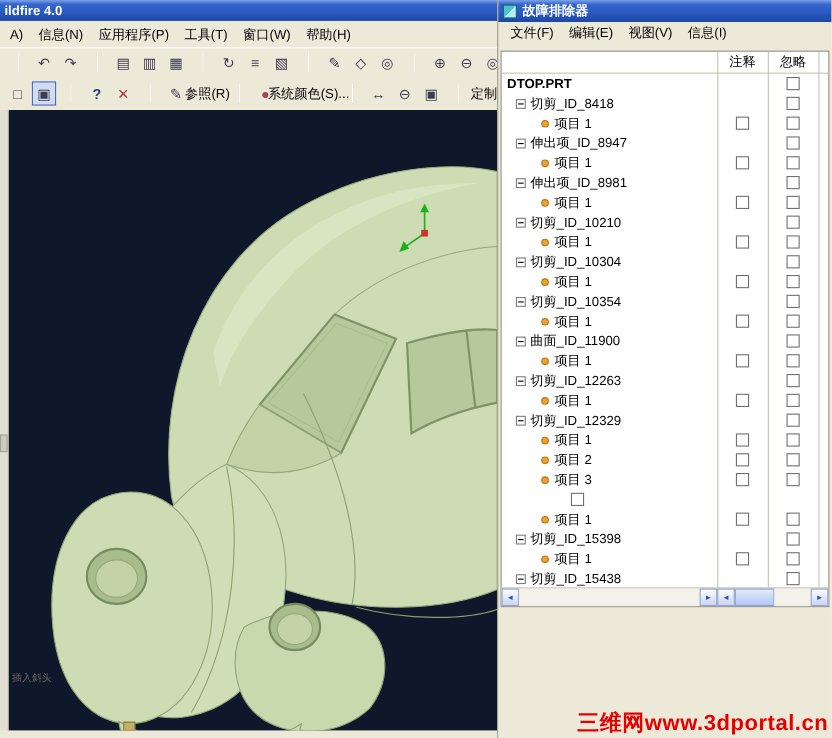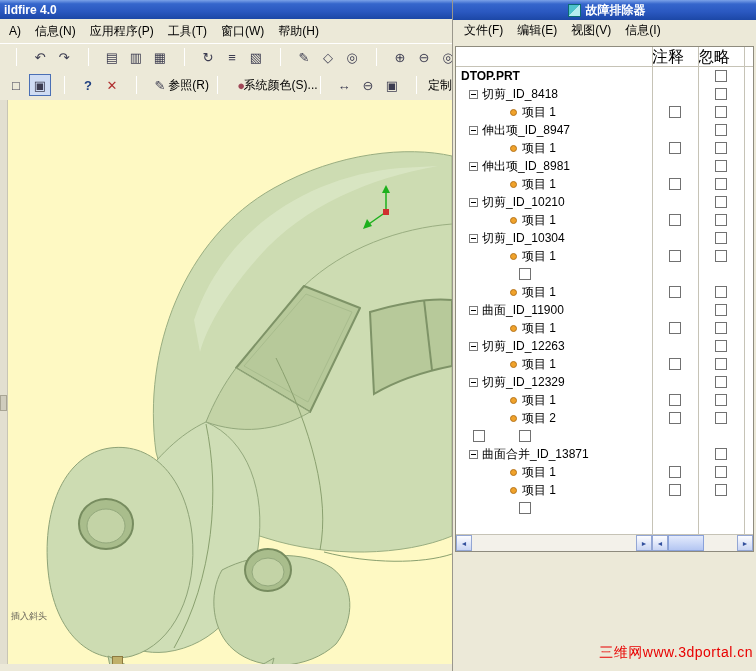--- a/index.html
+++ b/index.html
@@ -20,63 +20,63 @@
   .tb-label{font-size:12px;color:#000;padding:0 2px;white-space:nowrap;}
   .tb-sep{width:1px;height:18px;background:#c8c5b4;border-right:1px solid #fff;margin:0 3px;display:inline-block;}
   .tb-item.is-pressed{border:1px solid #4a6fb5;background:#cfdcf3;}
   [data-name="close-box-icon"] .tb-glyph{color:#b03030;}
   [data-name="appearance-sphere-icon"] .tb-glyph{color:#a04858;}
   [data-name="context-help-icon"] .tb-glyph{font-weight:bold;color:#204080;}
 
   .left-strip{position:absolute;left:0;top:100px;bottom:0;width:8px;background:#e2dfd0;border-right:1px solid #c8c5b4;}
   .strip-icon{position:absolute;top:295px;left:0;width:7px;height:16px;background:#cfccbd;border:1px solid #a8a594;display:block;}
 
-  .viewport{position:absolute;left:8px;top:100px;right:0;bottom:0;background:#fef9c3;overflow:hidden;}
+  .viewport{position:absolute;left:8px;top:100px;right:0;bottom:0;background:#0f172a;overflow:hidden;}
   .viewport svg{position:absolute;left:0;top:0;}
   .vp-label{position:absolute;left:3px;top:510px;font-size:9px;color:#6a675c;}
   .vp-bottom-icon{position:absolute;left:104px;top:556px;width:11px;height:9px;background:#c0b06a;border:1px solid #8c7a40;display:block;}
 
   
   .dialog{position:absolute;left:452px;top:0;width:304px;height:671px;background:#ece9d8;border-left:1px solid #9a978c;}
-  .dlg-titlebar{height:20px;background:linear-gradient(180deg,#7ba2e8 0%,#3566cc 20%,#2a58c0 60%,#1c47a6 100%);display:flex;align-items:center;gap:5px;padding-left:4px;justify-content:center;}
+  .dlg-titlebar{height:20px;background:linear-gradient(180deg,#7ba2e8 0%,#3566cc 20%,#2a58c0 60%,#1c47a6 100%);display:flex;align-items:center;gap:5px;padding-left:4px;}
   .dlg-icon{width:13px;height:13px;background:linear-gradient(135deg,#4fc3cc 0 50%,#b7ecef 50% 100%);border:1px solid #0c6a72;display:inline-block;}
   .dlg-title{color:#fff;font-weight:bold;font-size:12px;}
   .dlg-menubar{height:21px;display:flex;align-items:center;padding-left:4px;}
 
   .list-wrap{position:absolute;left:2px;right:2px;top:46px;height:506px;background:#fff;border:1px solid #8e8b7e;}
   .vline{position:absolute;top:0;bottom:17px;width:1px;background:#c6c3b6;z-index:2;}
   .vl1{left:196px}.vl2{left:242px}.vl3{left:288px}
   .list-header{height:20px;position:relative;border-bottom:1px solid #c6c3b6;}
-  .hdr-cell{position:absolute;width:46px;text-align:left;font-size:16px;line-height:19px;color:#000;}
+  .hdr-cell{position:absolute;width:46px;text-align:center;font-size:12px;line-height:19px;color:#000;}
   .hdr-note{left:196px;}
   .hdr-ignore{left:242px;}
   .list-body{position:absolute;top:20px;left:0;right:0;}
   .trow{display:flex;height:18px;align-items:center;}
   .tree-cell{width:196px;display:flex;align-items:center;overflow:hidden;flex:none;}
   .row-root .tree-cell{padding-left:5px;font-weight:bold;}
   .row-feature .tree-cell{padding-left:13px;text-align:center;}
-  .row-item .tree-cell{padding-left:54px;}
+  .row-item .tree-cell{padding-left:36px;}
   .trow-label{font-size:12px;color:#000;white-space:nowrap;}
   .expander{width:9px;height:9px;border:1px solid #7c7c7c;background:#fff;position:relative;margin-right:4px;flex:none;display:inline-block;}
   .expander::after{content:"";position:absolute;left:1px;top:3px;width:5px;height:1px;background:#000;}
   .bullet{width:7px;height:7px;border-radius:50%;background:#f0a22a;border:1px solid #b5741c;margin-right:5px;flex:none;display:inline-block;}
   .cell{width:46px;display:flex;justify-content:center;align-items:center;flex:none;}
   .checkbox{width:12px;height:12px;background:#fff;border:1px solid #717171;display:inline-block;}
 
   .sb-row{position:absolute;left:0;right:0;bottom:0;height:17px;display:flex;background:#ece9d8;border-top:1px solid #c6c3b6;}
   .sb{display:flex;align-items:center;height:16px;}
   .sb-tree{width:196px;}
   .sb-cols{flex:1;}
   .sb-btn{width:16px;height:16px;background:linear-gradient(180deg,#fdfdff,#c9d5f4);border:1px solid #93a6d4;color:#34519e;font-size:7px;display:flex;align-items:center;justify-content:center;flex:none;}
   .sb-track{flex:1;height:16px;background:#f3f1ea;}
   .sb-thumb{width:36px;height:16px;background:linear-gradient(180deg,#e3eafc,#b4c6f2);border:1px solid #8aa2da;flex:none;display:inline-block;}
 
   .dlg-bottom{position:absolute;left:0;right:0;top:554px;bottom:0;background:#ece9d8;}
 
-  .watermark{position:absolute;right:3px;top:644px;font-size:14px;font-weight:normal;color:#e80000;z-index:5;letter-spacing:0.5px;}
+  .watermark{position:absolute;right:3px;top:644px;font-size:20px;font-weight:bold;color:#e80000;z-index:5;letter-spacing:0.5px;}
 </style>
 </head>
 <body>
 
 <div class="app" data-name="screen">
 
   <div class="left-window" data-name="main-window">
     <div class="titlebar" data-name="window-titlebar">
       <span class="win-title" data-name="window-title">ildfire 4.0</span>
     </div>
@@ -509,20 +509,25 @@
             </div>
             <div class="cell" data-name="note-cell">
               <span class="checkbox" data-name="note-checkbox"></span>
             </div>
             <div class="cell" data-name="ignore-cell">
               <span class="checkbox" data-name="ignore-checkbox"></span>
             </div>
           </div>
 
           <div class="trow row-feature" data-name="tree-row">
+            <div class="tree-cell" data-name="tree-cell">
+              <span class="expander" data-name="collapse-icon"></span>
+
+              <span class="trow-label" data-name="tree-row-label">切剪_ID_10354</span>
+            </div>
             <div class="cell" data-name="note-cell">
               
             </div>
             <div class="cell" data-name="ignore-cell">
               <span class="checkbox" data-name="ignore-checkbox"></span>
             </div>
           </div>
 
           <div class="trow row-item" data-name="tree-row">
             <div class="tree-cell" data-name="tree-cell">
@@ -630,72 +635,90 @@
             </div>
             <div class="cell" data-name="note-cell">
               <span class="checkbox" data-name="note-checkbox"></span>
             </div>
             <div class="cell" data-name="ignore-cell">
               <span class="checkbox" data-name="ignore-checkbox"></span>
             </div>
           </div>
 
           <div class="trow row-item" data-name="tree-row">
-            <div class="cell" data-name="note-cell">
-              <span class="checkbox" data-name="note-checkbox"></span>
-            </div>
-            <div class="cell" data-name="ignore-cell">
-              <span class="checkbox" data-name="ignore-checkbox"></span>
-            </div>
-          </div>
-
-          <div class="trow row-feature" data-name="tree-row">
-            <div class="tree-cell" data-name="tree-cell">
-              <span class="expander" data-name="collapse-icon"></span>
-
-              <span class="trow-label" data-name="tree-row-label">曲面合并_ID_13871</span>
-            </div>
-            <div class="cell" data-name="note-cell">
-              
-            </div>
-            <div class="cell" data-name="ignore-cell">
-              <span class="checkbox" data-name="ignore-checkbox"></span>
-            </div>
-          </div>
-
-          <div class="trow row-item" data-name="tree-row">
-            <div class="tree-cell" data-name="tree-cell">
-
-              <span class="bullet" data-name="item-bullet-icon"></span>
-              <span class="trow-label" data-name="tree-row-label">项目 1</span>
-            </div>
-            <div class="cell" data-name="note-cell">
-              <span class="checkbox" data-name="note-checkbox"></span>
-            </div>
-            <div class="cell" data-name="ignore-cell">
-              <span class="checkbox" data-name="ignore-checkbox"></span>
-            </div>
-          </div>
-
-
-          <div class="trow row-item" data-name="tree-row">
-            <div class="tree-cell" data-name="tree-cell">
-
-              <span class="bullet" data-name="item-bullet-icon"></span>
-              <span class="trow-label" data-name="tree-row-label">项目 1</span>
-            </div>
-            <div class="cell" data-name="note-cell">
-              <span class="checkbox" data-name="note-checkbox"></span>
-            </div>
-            <div class="cell" data-name="ignore-cell">
-              <span class="checkbox" data-name="ignore-checkbox"></span>
-            </div>
-          </div>
-
-          <div class="trow row-feature" data-name="tree-row">
+            <div class="tree-cell" data-name="tree-cell">
+
+              <span class="bullet" data-name="item-bullet-icon"></span>
+              <span class="trow-label" data-name="tree-row-label">项目 3</span>
+            </div>
+            <div class="cell" data-name="note-cell">
+              <span class="checkbox" data-name="note-checkbox"></span>
+            </div>
+            <div class="cell" data-name="ignore-cell">
+              <span class="checkbox" data-name="ignore-checkbox"></span>
+            </div>
+          </div>
+
+          <div class="trow row-feature" data-name="tree-row">
+            <div class="cell" data-name="note-cell">
+              
+            </div>
+            <div class="cell" data-name="ignore-cell">
+              <span class="checkbox" data-name="ignore-checkbox"></span>
+            </div>
+          </div>
+
+          <div class="trow row-item" data-name="tree-row">
+            <div class="tree-cell" data-name="tree-cell">
+
+              <span class="bullet" data-name="item-bullet-icon"></span>
+              <span class="trow-label" data-name="tree-row-label">项目 1</span>
+            </div>
+            <div class="cell" data-name="note-cell">
+              <span class="checkbox" data-name="note-checkbox"></span>
+            </div>
+            <div class="cell" data-name="ignore-cell">
+              <span class="checkbox" data-name="ignore-checkbox"></span>
+            </div>
+          </div>
+
+          <div class="trow row-feature" data-name="tree-row">
+            <div class="tree-cell" data-name="tree-cell">
+              <span class="expander" data-name="collapse-icon"></span>
+
+              <span class="trow-label" data-name="tree-row-label">切剪_ID_15398</span>
+            </div>
+            <div class="cell" data-name="note-cell">
+              
+            </div>
+            <div class="cell" data-name="ignore-cell">
+              <span class="checkbox" data-name="ignore-checkbox"></span>
+            </div>
+          </div>
+
+          <div class="trow row-item" data-name="tree-row">
+            <div class="tree-cell" data-name="tree-cell">
+
+              <span class="bullet" data-name="item-bullet-icon"></span>
+              <span class="trow-label" data-name="tree-row-label">项目 1</span>
+            </div>
+            <div class="cell" data-name="note-cell">
+              <span class="checkbox" data-name="note-checkbox"></span>
+            </div>
+            <div class="cell" data-name="ignore-cell">
+              <span class="checkbox" data-name="ignore-checkbox"></span>
+            </div>
+          </div>
+
+          <div class="trow row-feature" data-name="tree-row">
+            <div class="tree-cell" data-name="tree-cell">
+              <span class="expander" data-name="collapse-icon"></span>
+
+              <span class="trow-label" data-name="tree-row-label">切剪_ID_15438</span>
+            </div>
             <div class="cell" data-name="note-cell">
               
             </div>
             <div class="cell" data-name="ignore-cell">
               <span class="checkbox" data-name="ignore-checkbox"></span>
             </div>
           </div>
         </div>
 
       <div class="sb-row" data-name="scrollbar-row">

